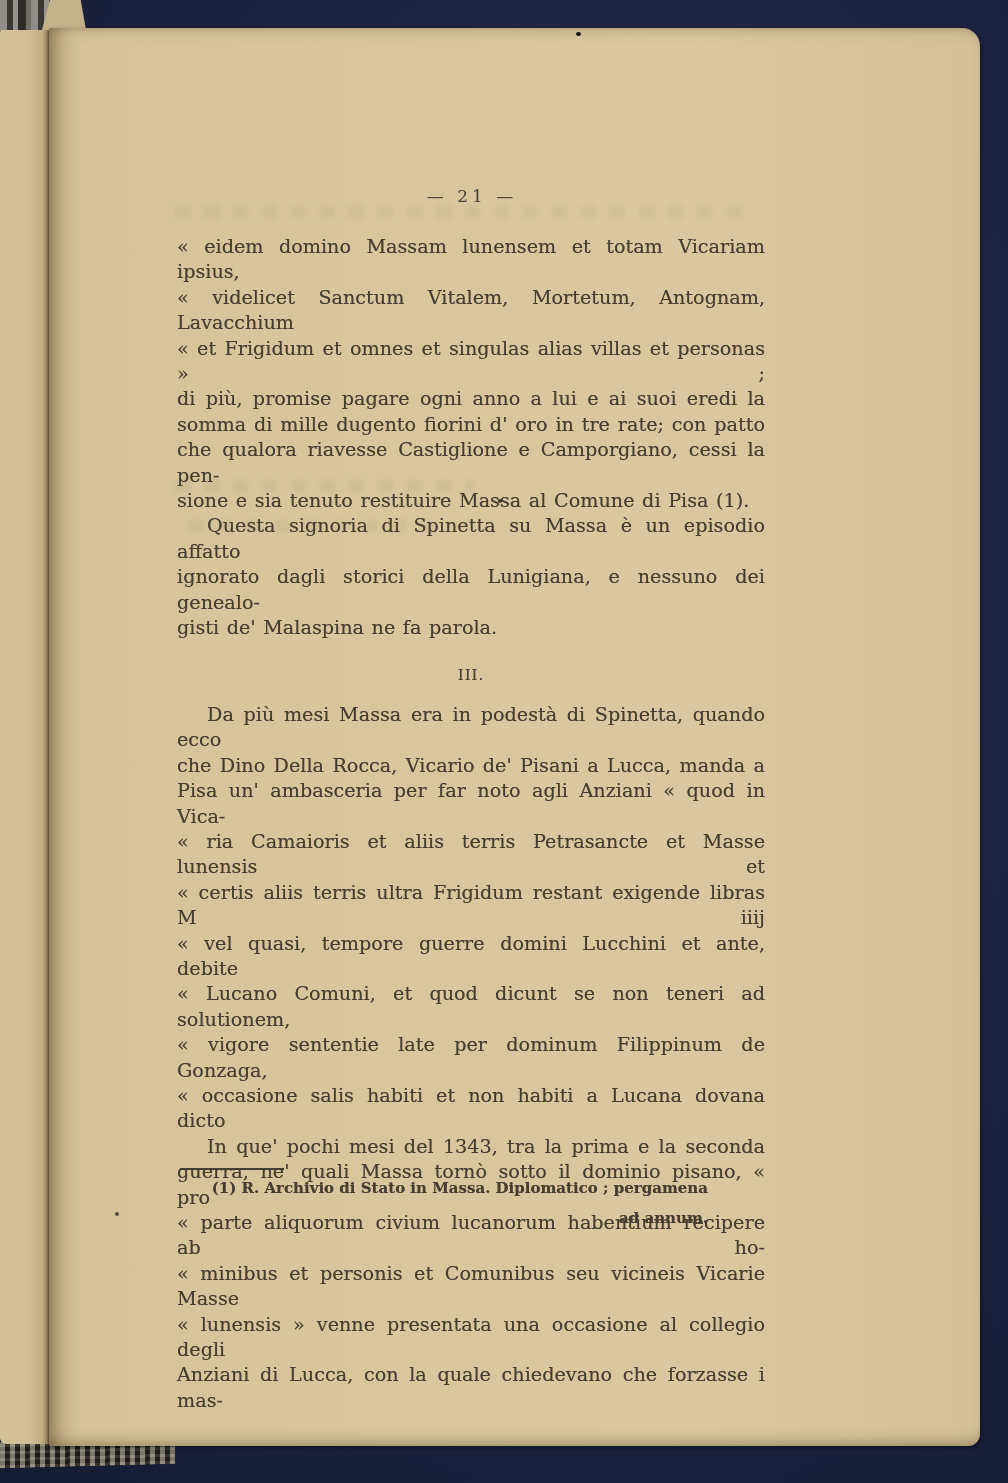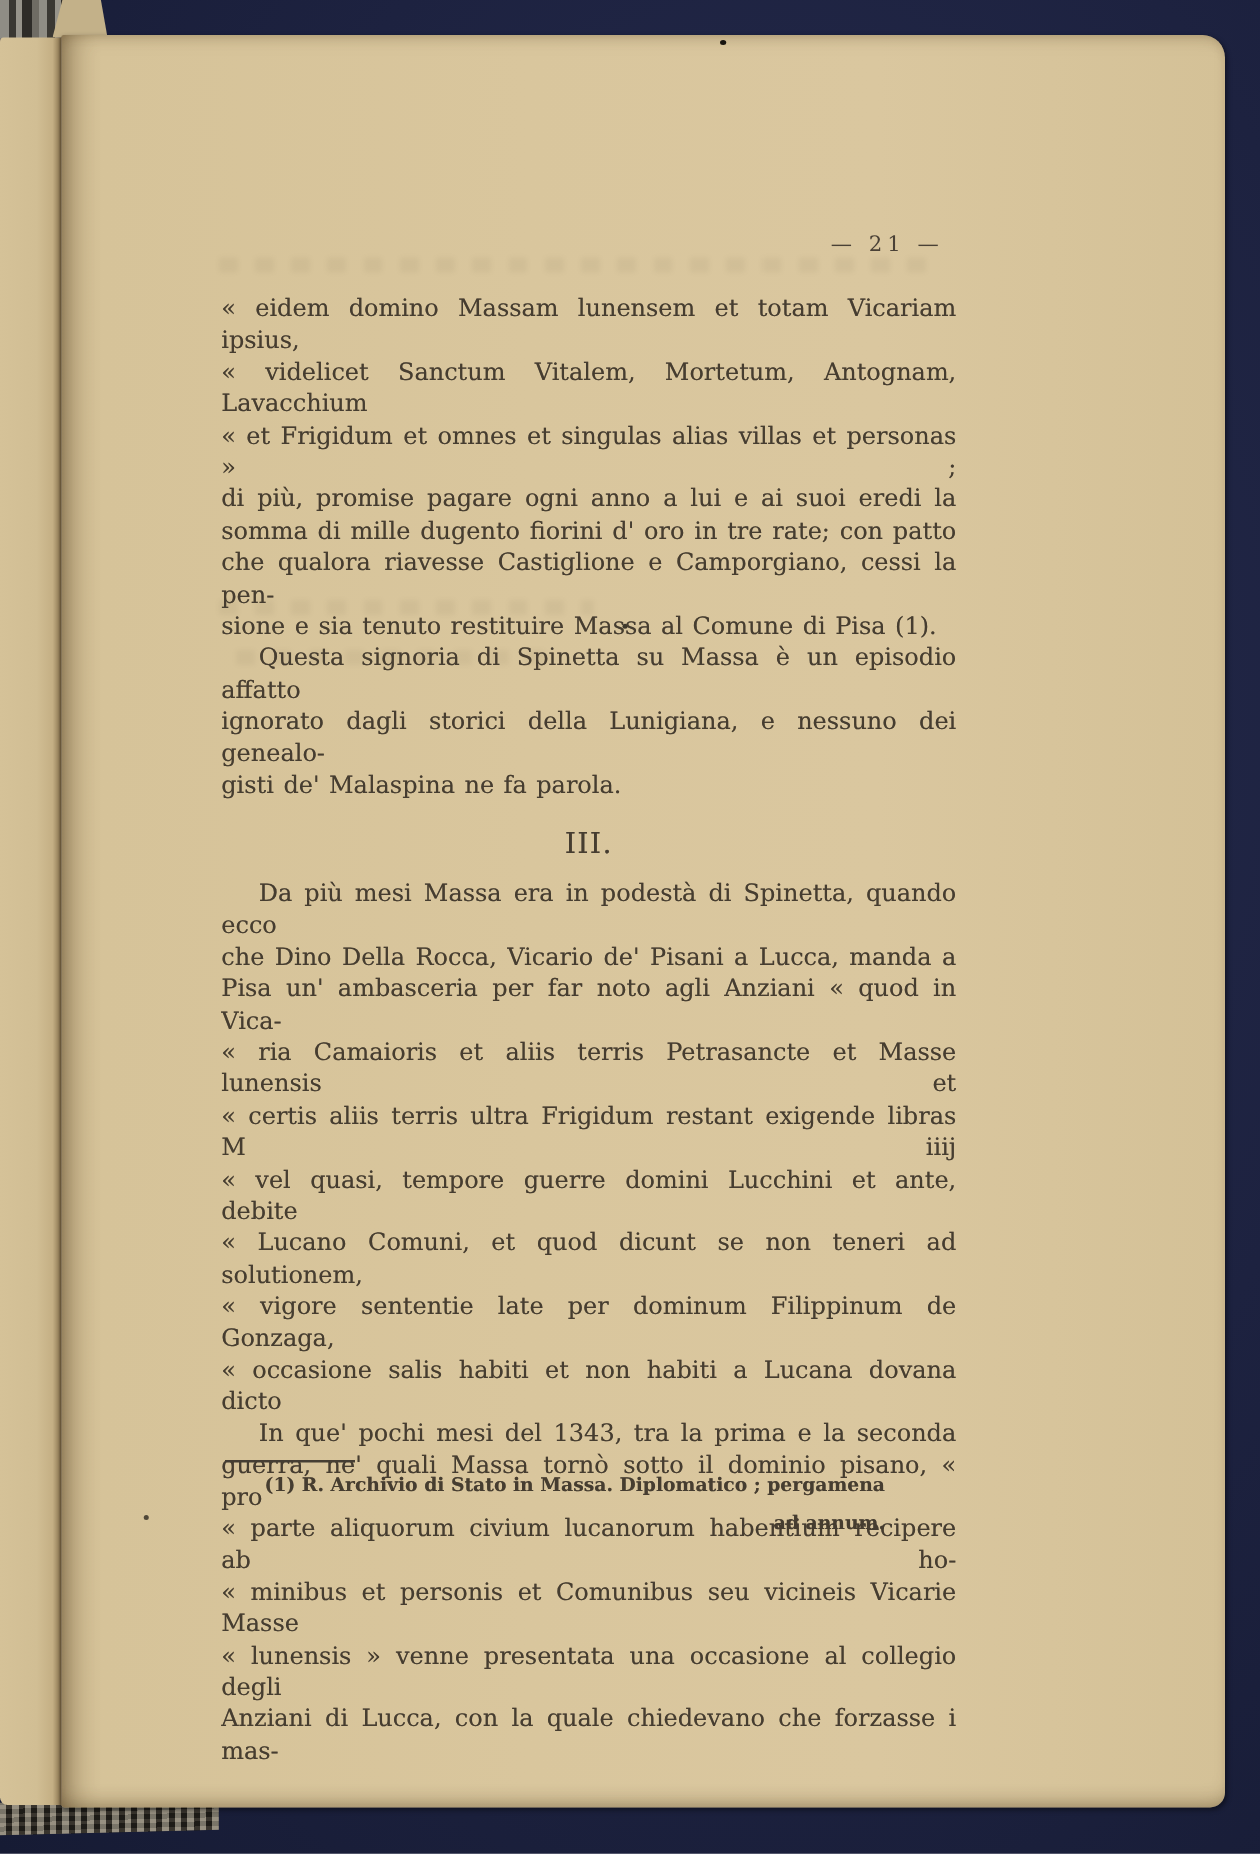--- a/index.html
+++ b/index.html
@@ -53,36 +53,36 @@
   }
   .ghost-a { top: 178px; }
   .ghost-b { top: 452px; width: 300px; }
   .ghost-c { top: 492px; width: 260px; left: 140px; }
   .ink-speck { position: absolute; background: #17140f; border-radius: 50%; }
   .speck-1 { left: 527px; top: 4px;  width: 5px; height: 4px; }
   .speck-2 { left: 449px; top: 471px; width: 4px; height: 4px; opacity:.8; }
   .speck-3 { left: 66px;  top: 1184px; width: 4px; height: 4px; opacity:.7; }
   
   .page-number {
-    position: absolute; top: 158px; left: 120px; width: 586px;
-    text-align: right; font-size: 17px; letter-spacing: 4px;
+    position: absolute; top: 158px; left: 130px; width: 586px;
+    text-align: center; font-size: 17px; letter-spacing: 4px;
     color: #4a4136;
   }
   .body-text {
     position: absolute; top: 206px; left: 128px; width: 588px;
     font-size: 19.2px; line-height: 25.4px; color: #463d30;
     text-shadow: 0 0 .5px rgba(70,60,48,.55);
     word-spacing: 1.5px;
   }
   .paragraph { margin: 0; }
   .line { text-align: justify; text-align-last: justify; white-space: normal; }
   .line.indent { text-indent: 30px; }
   .line.last { text-align-last: left; }
   .section-heading {
-    text-align: center; margin: 22px 0 14px 0; font-size: 23px;
+    text-align: center; margin: 22px 0 14px 0; font-size: 15px;
     letter-spacing: 1px;
   }
   .footnote-rule {
     position: absolute; top: 1140px; left: 131px; width: 104px; height: 2px;
     background: #453e33;
   }
   .footnotes {
     position: absolute; top: 1146px; left: 159px; width: 500px;
     font-size: 15px; line-height: 29.5px; color: #463d30;
     text-shadow: 0 0 .4px rgba(70,60,48,.5);

